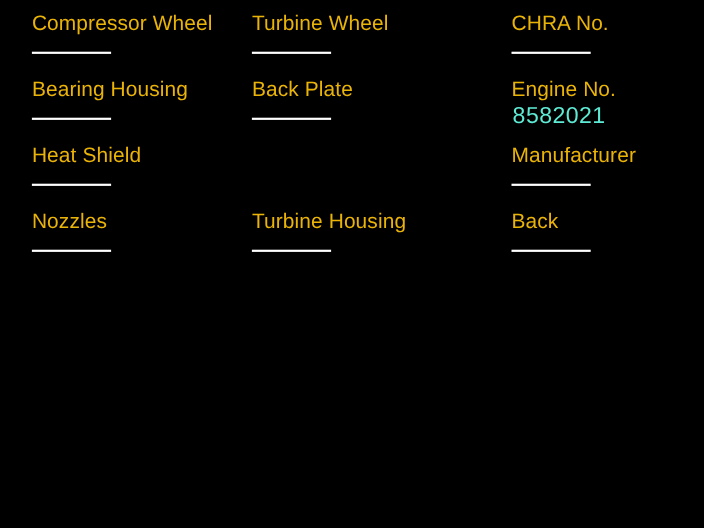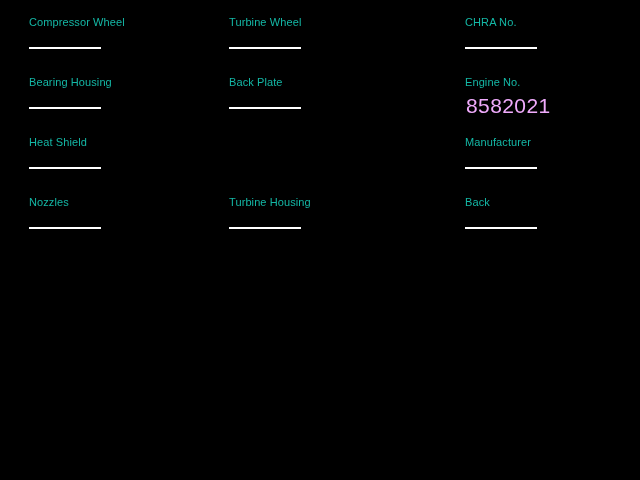--- a/index.html
+++ b/index.html
@@ -44,45 +44,45 @@
   }
   .row-0 { top: 12px; }
   .row-1 { top: 72px; text-decoration: underline; }
   .row-2 { top: 132px; }
   .row-3 { top: 192px; }
 
   .field-label {
     position: absolute;
     top: 0;
     left: 0;
-    font-size: 11px;
+    font-size: 19px;
     line-height: 20px;
     letter-spacing: 0.1px;
     font-weight: 400;
-    color: #14b8a6;
+    color: #eab308;
     white-space: nowrap;
   }
 
   .field-underline {
     position: absolute;
     top: 35px;
     left: 0;
     width: 72px;
     height: 2px;
     background: #ffffff;
   }
 
   .field-value {
     position: absolute;
     top: 22px;
     left: 1px;
     font-size: 21px;
     line-height: 24px;
     letter-spacing: 0.4px;
-    color: #f0abfc;
+    color: #5eead4;
     white-space: nowrap;
   }
 </style>
 </head>
 <body>
 
 <div id="form-canvas">
 
   <div class="form-column col-0">
     <div class="form-field row-0">

